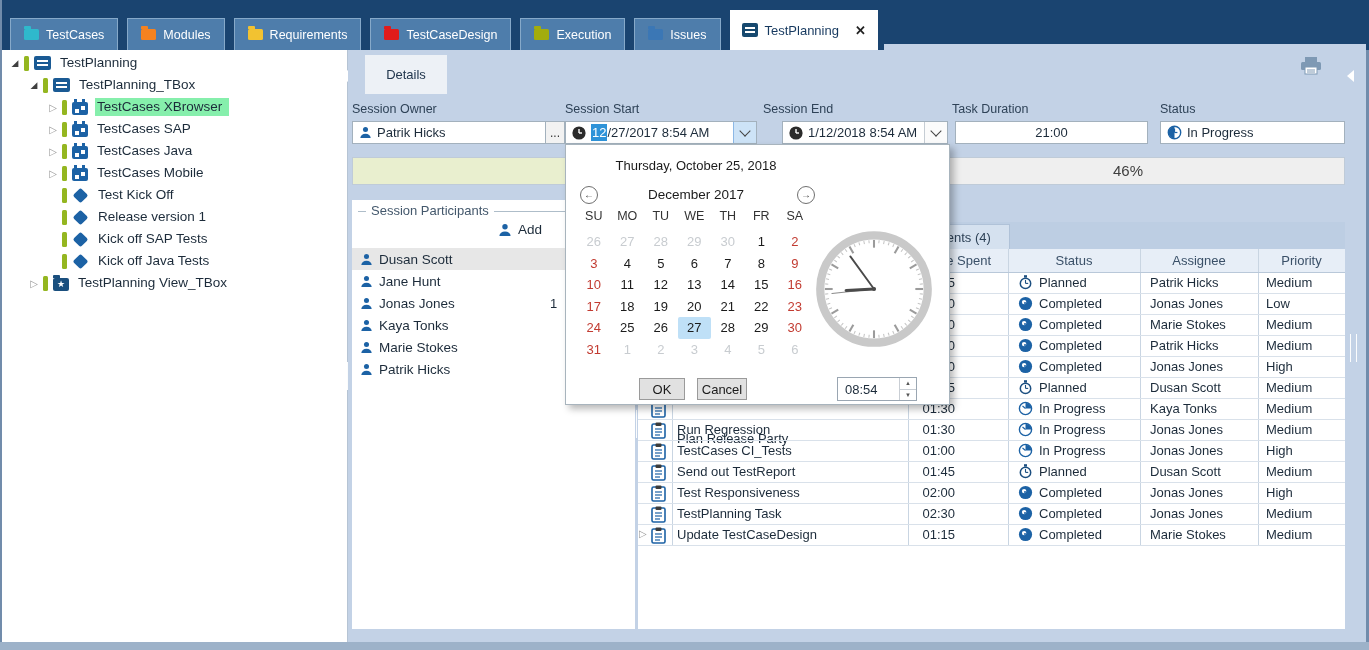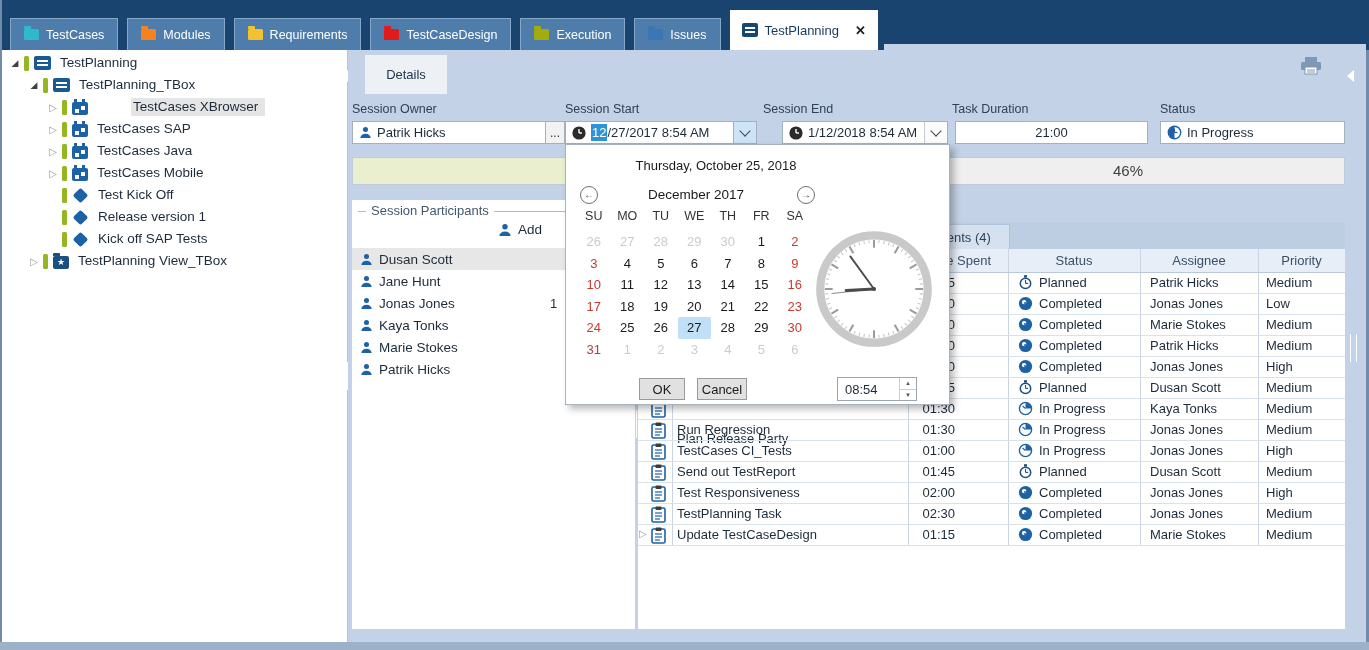--- a/index.html
+++ b/index.html
@@ -32,21 +32,21 @@
   .gbar{flex:none;width:5px;height:15px;border-radius:1.5px;margin:0 5px 0 2px;}
   .ticon{flex:none;margin-right:7px;}
   .cal{position:relative;width:16px;height:13px;margin-top:2px;border-radius:2px;background:var(--blue);}
   .cal:before{content:"";position:absolute;top:-2.5px;left:2px;width:3px;height:3px;background:var(--blue);box-shadow:8px 0 var(--blue);}
   .cal:after{content:"";position:absolute;left:3px;bottom:2px;width:4px;height:4px;background:#fff;box-shadow:6px -3px #fff;}
   .diam{width:11px;height:11px;border-radius:2px;background:var(--blue);transform:rotate(45deg);margin:0 3px;}
   .sfold{position:relative;width:16px;height:13px;margin-top:2px;border-radius:2px;background:#1a4f7e;color:#fff;
          font-size:9px;line-height:13px;text-align:center;}
   .sfold:before{content:"";position:absolute;top:-3px;left:0;width:7px;height:3px;background:#1a4f7e;border-radius:1px 1px 0 0;}
   .tlabel{padding:1px 7px 2px 2px;}
-  .trow.sel .tlabel{background:#e5e5e5;margin-left:36px;}
+  .trow.sel .tlabel{background:#86efac;}
   
   .dtab{left:365px;top:55px;width:82px;height:39px;background:#edf1f6;color:#22374e;font-size:13px;
         display:flex;align-items:center;justify-content:center;}
   .collapse-arrow{width:0;height:0;border-top:6px solid transparent;border-bottom:6px solid transparent;border-right:7px solid #fff;}
   
   .flabel{top:102px;height:15px;font-size:12.5px;color:#2e4257;}
   .fbox{top:121px;height:23px;background:#fff;border:1px solid #a3b1bd;display:flex;align-items:center;font-size:13px;box-sizing:border-box;}
   .fbox .icon{margin:0 5px 0 6px;flex:none;display:flex;}
   .selblue{background:#2f93d8;color:#fff;padding:1px 1px;}
   .combo-btn{margin-left:auto;width:22px;align-self:stretch;display:flex;align-items:center;justify-content:center;flex:none;}
@@ -75,21 +75,21 @@
            box-sizing:border-box;font-size:13px;color:#2e4257;display:flex;align-items:center;justify-content:center;}
   .thead{position:absolute;left:0;top:27px;width:707px;height:24px;background:#e7eef7;border-bottom:1px solid #b9c8d9;box-sizing:border-box;}
   .thead span{position:absolute;top:4px;font-size:13px;color:#3a5068;text-align:center;}
   .colline{position:absolute;top:0;bottom:0;width:1px;background:#c9d5e2;}
   .trowt{position:absolute;left:0;width:707px;height:21px;border-bottom:1px solid #d9e1ea;box-sizing:border-box;font-size:13px;}
   .trowt .cell{position:absolute;top:2px;white-space:nowrap;overflow:hidden;}
   .texp{position:absolute;left:1px;top:3px;font-size:10px;color:#9a9a9a;}
   
   .popup{left:565px;top:144px;width:385px;height:261px;background:#fff;border:1px solid #a8b4bd;box-sizing:border-box;
          box-shadow:4px 4px 7px rgba(0,0,0,.28);z-index:50;}
-  .todaylbl{position:absolute;left:0;top:13px;width:260px;text-align:center;font-size:13px;color:#1b1b1b;margin-left:20px;}
+  .todaylbl{position:absolute;left:0;top:13px;width:260px;text-align:center;font-size:13px;color:#1b1b1b;}
   .navrow{position:absolute;top:41px;left:0;width:260px;height:18px;}
   .navarrow{position:absolute;top:0;width:16px;height:16px;border:1px solid #6f6f6f;border-radius:50%;color:#444;
             font-size:10px;line-height:15px;text-align:center;}
   .monthlbl{position:absolute;left:40px;top:1px;width:180px;text-align:center;font-size:13.5px;color:#1b1b1b;}
   .dhead{position:absolute;top:64px;left:11px;display:flex;}
   .dhead span{width:33.5px;text-align:center;font-size:12.5px;color:#333;}
   .week{position:absolute;left:11px;display:flex;}
   .dcell{width:33.5px;height:21.5px;line-height:21.5px;text-align:center;font-size:13px;border-radius:2px;}
   .k-out{color:#c8ccd0;} .k-d{color:#1b1b1b;} .k-we{color:#c23b31;} .k-sel{color:#1b1b1b;background:#bfe0f7;}
   .pbtn{position:absolute;top:233px;height:22px;background:#e1e1e1;border:1px solid #9a9a9a;box-sizing:border-box;
@@ -209,20 +209,28 @@
           </span>
           <span class="tlabel">Release version 1</span>
         </div>
         <div class="trow" style="padding-left: 44px;">
           <span class="explyph"></span>
           <span class="gbar" style="background: rgb(148, 182, 32);"></span>
           <span class="ticon">
             <span class="diam" style="display:block;"></span>
           </span>
           <span class="tlabel">Kick off SAP Tests</span>
+        </div>
+        <div class="trow" style="padding-left: 44px;">
+          <span class="explyph"></span>
+          <span class="gbar" style="background: rgb(148, 182, 32);"></span>
+          <span class="ticon">
+            <span class="diam" style="display:block;"></span>
+          </span>
+          <span class="tlabel">Kick off Java Tests</span>
         </div>
         <div class="trow" style="padding-left: 25px;">
           <span class="explyph exp-closed">▷</span>
           <span class="gbar" style="background: rgb(148, 182, 32);"></span>
           <span class="ticon">
             <span class="sfold" style="display:block;">★</span>
           </span>
           <span class="tlabel">TestPlanning View_TBox</span>
         </div>
       </div>

